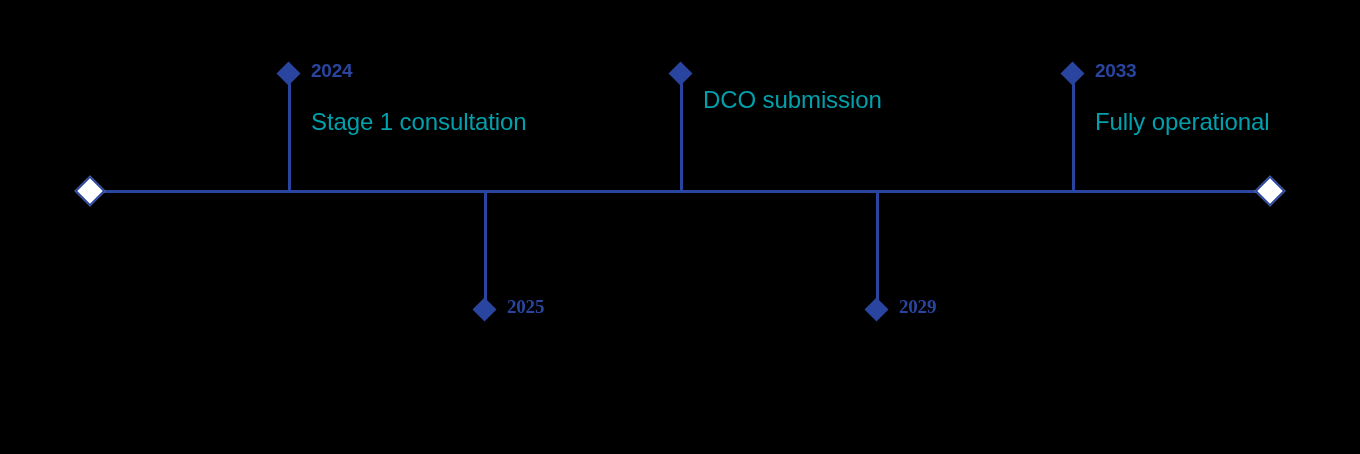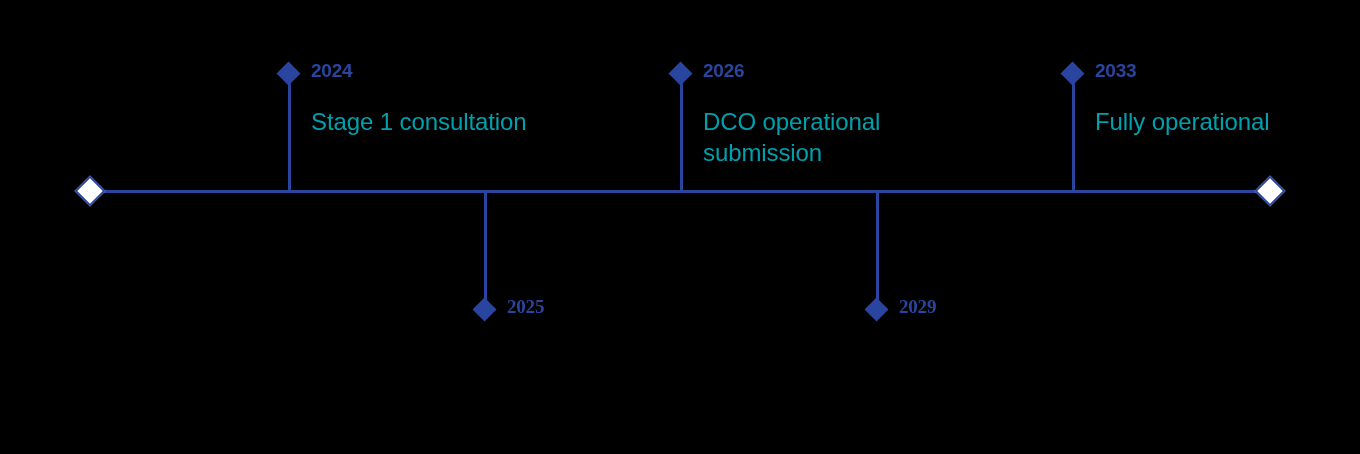--- a/index.html
+++ b/index.html
@@ -123,24 +123,22 @@
         <div class="stem"></div>
         <div class="diamond"></div>
         <div class="labels">
           <div class="year">2025</div>
         </div>
       </div>
       <div class="milestone above" style="left: 681px;">
         <div class="stem"></div>
         <div class="diamond"></div>
         <div class="labels">
-          <div class="year">2026</div>
           <div class="desc">
-            <span class="line">DCO operational</span>
-            <span class="line">submission</span>
+            <span class="line">DCO submission</span>
           </div>
         </div>
       </div>
       <div class="milestone below" style="left: 877px;">
         <div class="stem"></div>
         <div class="diamond"></div>
         <div class="labels">
           <div class="year">2029</div>
         </div>
       </div>

